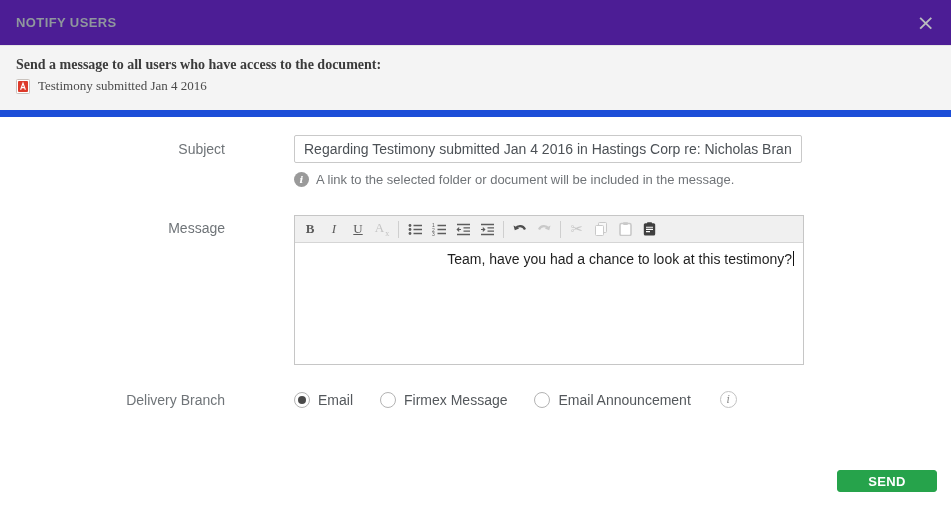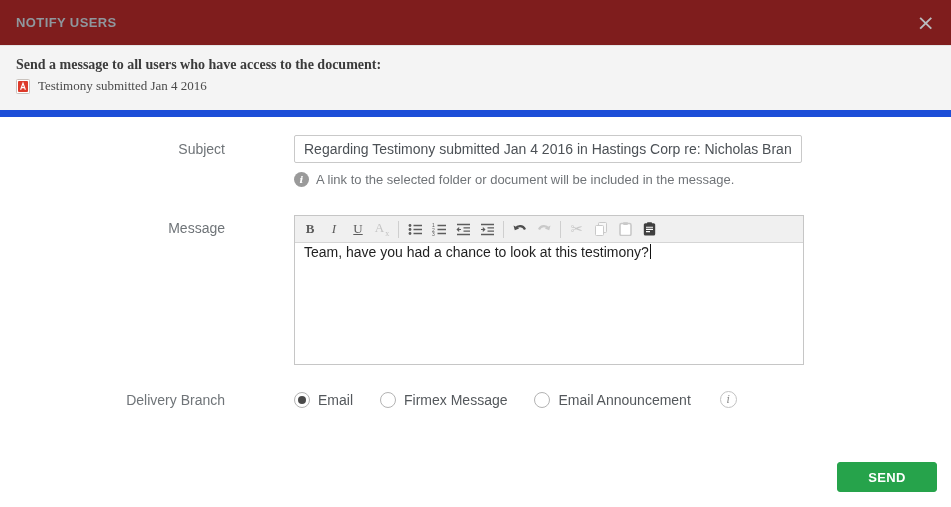--- a/index.html
+++ b/index.html
@@ -1,21 +1,21 @@
 <!DOCTYPE html>
 <html><head>
 <meta charset="utf-8">
 <style>
   * { margin:0; padding:0; box-sizing:border-box; }
   html,body { width:951px; height:507px; background:#fff; font-family:"Liberation Sans","DejaVu Sans",sans-serif; }
   .dialog { width:951px; height:507px; background:#fff; position:relative; overflow:hidden; }
 
   
   .hdr { height:46px; display:flex; align-items:center; justify-content:space-between;
-         padding:0 16px; border-bottom:1px solid #e4e4e4; background:#7f1d1d; }
+         padding:0 16px; border-bottom:1px solid #e4e4e4; background:#4c1d95; }
   .hdr-title { font-size:13px; font-weight:bold; letter-spacing:.4px; color:#8f979d; }
   .hdr-close { font-size:22px; color:#b9bcbe; cursor:pointer; line-height:1; font-weight:400;
                font-family:"DejaVu Sans",sans-serif; }
 
   
   .band { background:#f4f4f4; padding:11px 16px 16px; border-bottom:7px solid #1d4ed8;font-family:Liberation Serif, serif; }
   .band-line1 { font-size:14px; font-weight:bold; color:#3b3b3b; }
   .band-line2 { margin-top:5px; display:flex; align-items:center; font-size:13px; color:#4a4a4a; }
   .pdf-ic { width:14px; height:15px; margin-right:8px; flex:0 0 auto; }
 
@@ -42,37 +42,37 @@
             cursor:pointer; margin:0 1px; }
   .tb-sep { width:1px; height:17px; background:#cfcfcf; margin:0 4px; }
   .glyph { font-size:13px; color:#5c5c5c; }
   .g-bold { font-family:"Liberation Serif","DejaVu Serif",serif; font-weight:bold; }
   .g-italic { font-family:"Liberation Serif","DejaVu Serif",serif; font-style:italic; }
   .g-under { font-family:"Liberation Serif","DejaVu Serif",serif; text-decoration:underline; }
   .g-disabled { color:#c3c3c3; }
   .g-rf { position:relative; font-family:"Liberation Serif","DejaVu Serif",serif; }
   .g-rf sub { font-size:8px; margin-left:1px; }
   .g-cut { font-family:"DejaVu Sans",sans-serif; font-size:15px; color:#c9c9c9; }
-  .msg-body { flex:1; padding:0 9px; font-size:14px; color:#1f1f1f; line-height:1.35; }
+  .msg-body { flex:1; padding:7px 9px; font-size:14px; color:#1f1f1f; line-height:1.35;text-align:right; }
   .caret { display:inline-block; width:1px; height:15px; background:#111; vertical-align:-2px; margin-left:1px; }
 
   .row-delivery { margin-top:26px; align-items:center; }
   .radios { display:flex; align-items:center; }
   .radio-opt { display:flex; align-items:center; margin-right:27px; cursor:pointer; }
   .radio-circ { width:16px; height:16px; border-radius:50%; border:1px solid #b3b3b3; background:#fff;
                 margin-right:8px; display:flex; align-items:center; justify-content:center; flex:0 0 auto; }
   .radio-circ.sel::after { content:""; width:8px; height:8px; border-radius:50%; background:#4a4a4a; display:block; }
   .radio-lbl { font-size:14px; color:#54585c; }
   .info-outline { width:17px; height:17px; border-radius:50%; border:1px solid #c2c2c2; color:#8e8e8e;
                   font-family:"DejaVu Serif",serif; font-style:italic; font-size:11px;
                   display:inline-flex; align-items:center; justify-content:center; margin-left:2px; }
 
   
   .footer { position:absolute; right:14px; bottom:15px; display:flex; gap:19px; }
-  .btn { height:30px; border-radius:3px; font-size:13px; font-weight:bold; letter-spacing:.4px;
+  .btn { height:22px; border-radius:3px; font-size:13px; font-weight:bold; letter-spacing:.4px;
          display:inline-flex; align-items:center; justify-content:center; cursor:pointer; font-family:inherit; }
   .btn-send { width:100px; background:#26a34b; color:#fff; border:1px solid #26a34b; }
   .btn-cancel { width:93px; background:#ececec; color:#a3a3a3; border:1px solid #dcdcdc; }
 
   svg { display:block; }
 </style>
 </head>
 <body>
 
 <div class="dialog">

